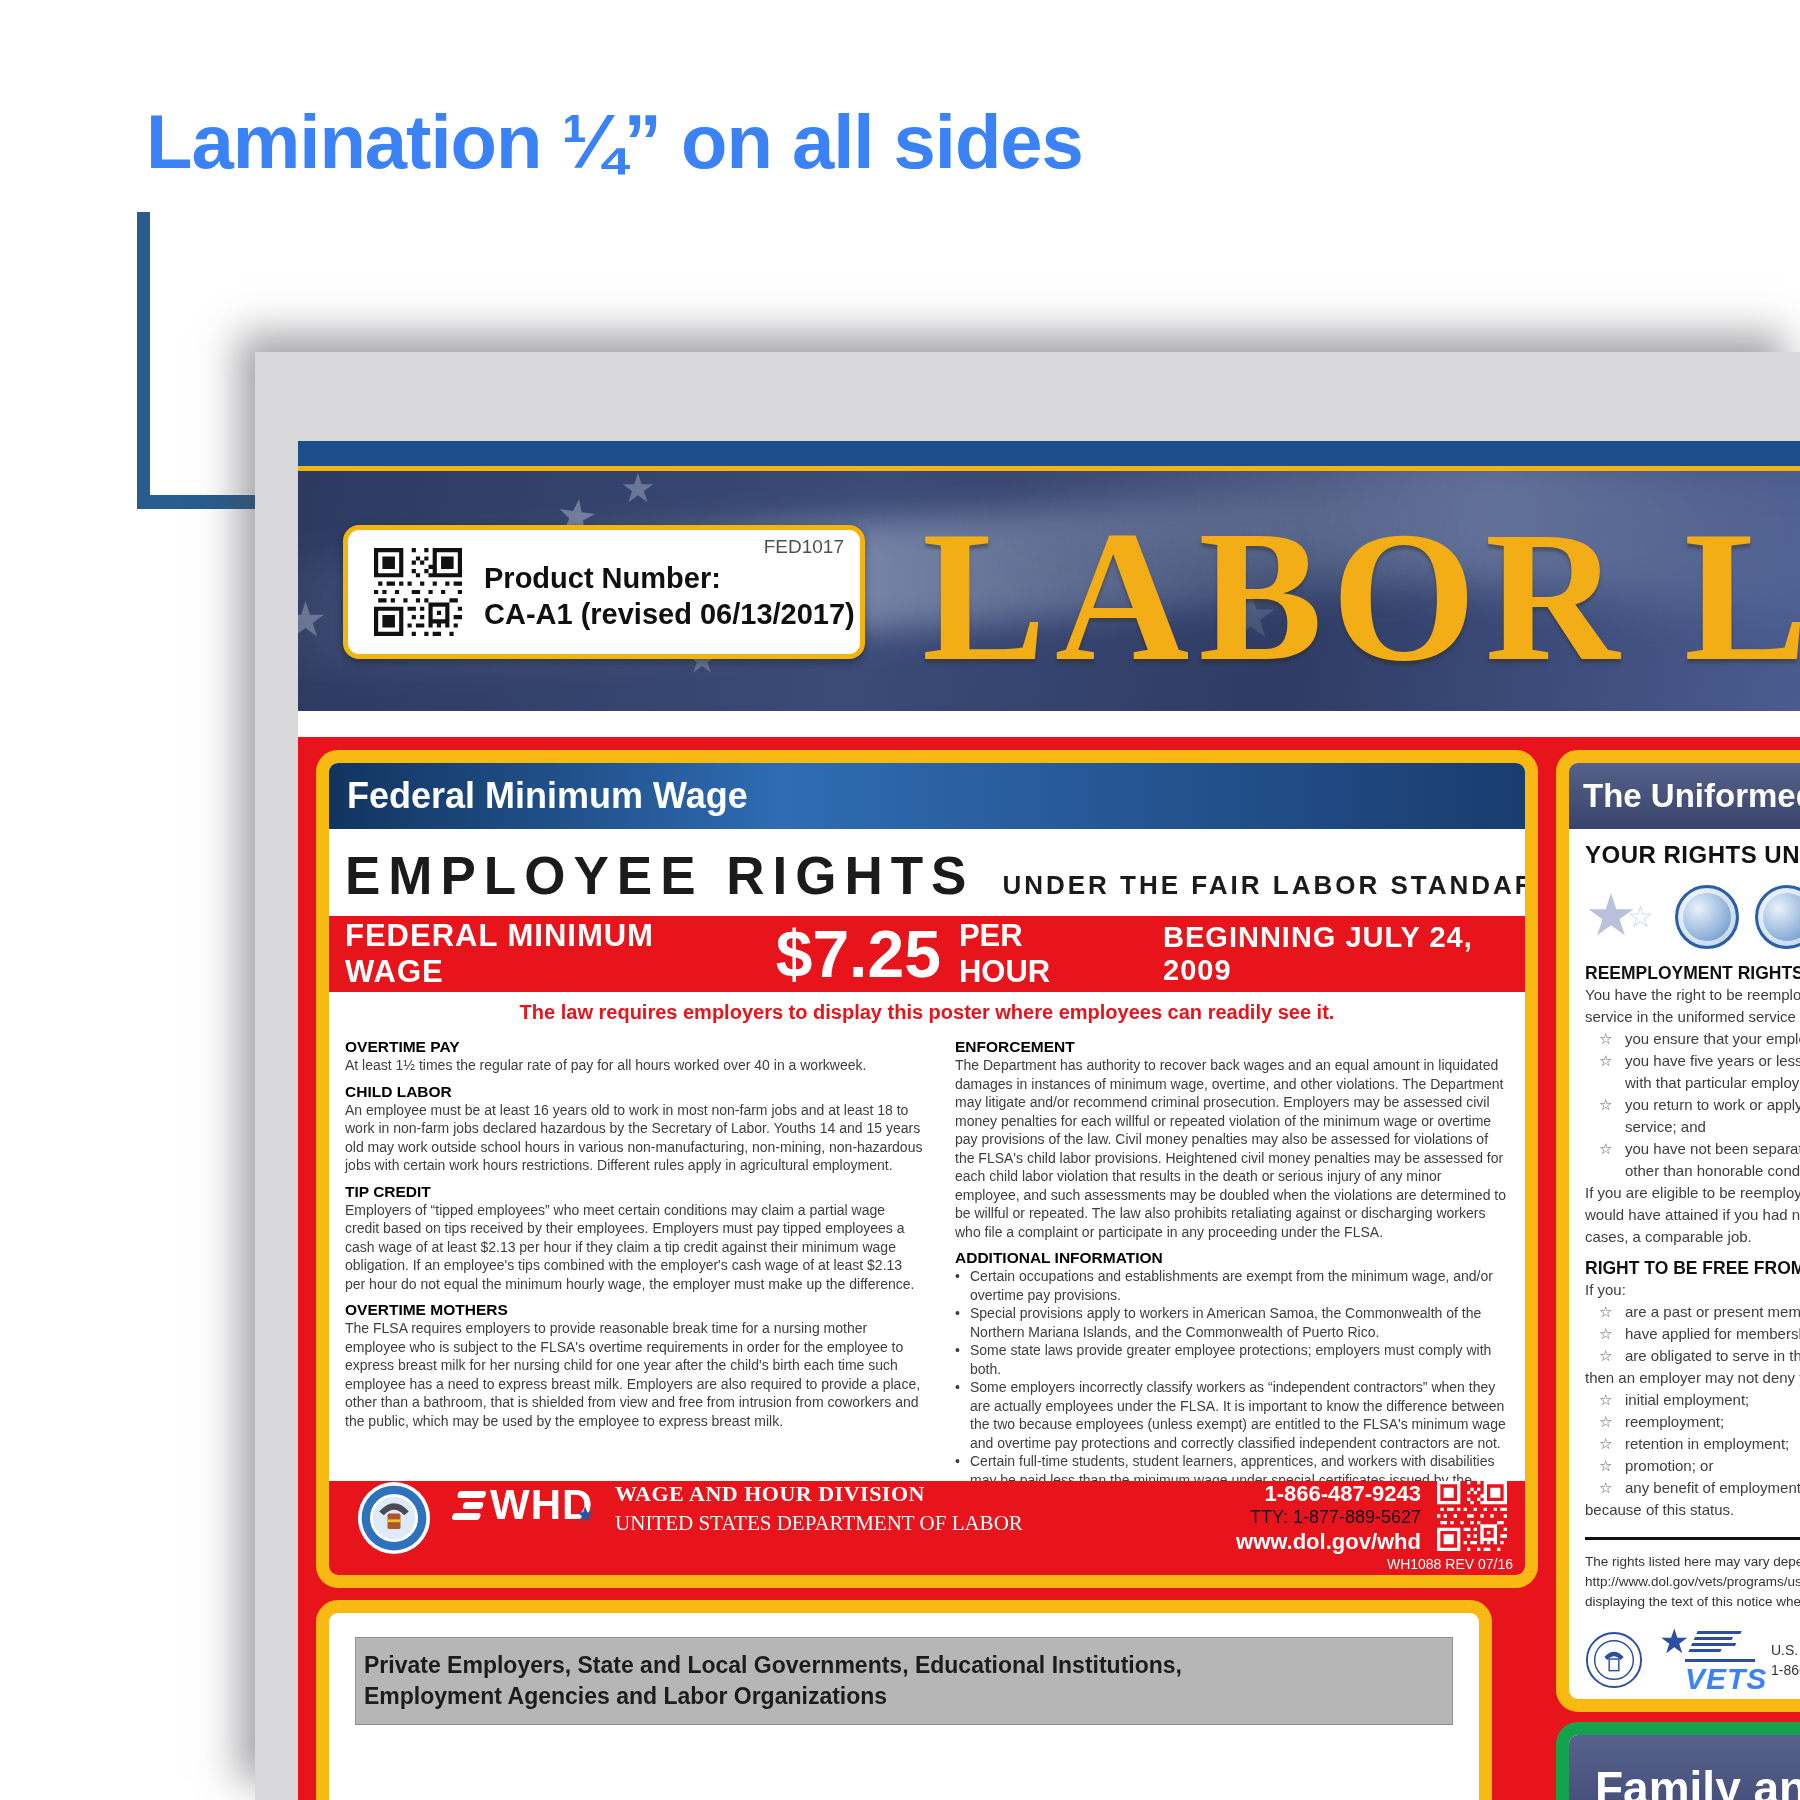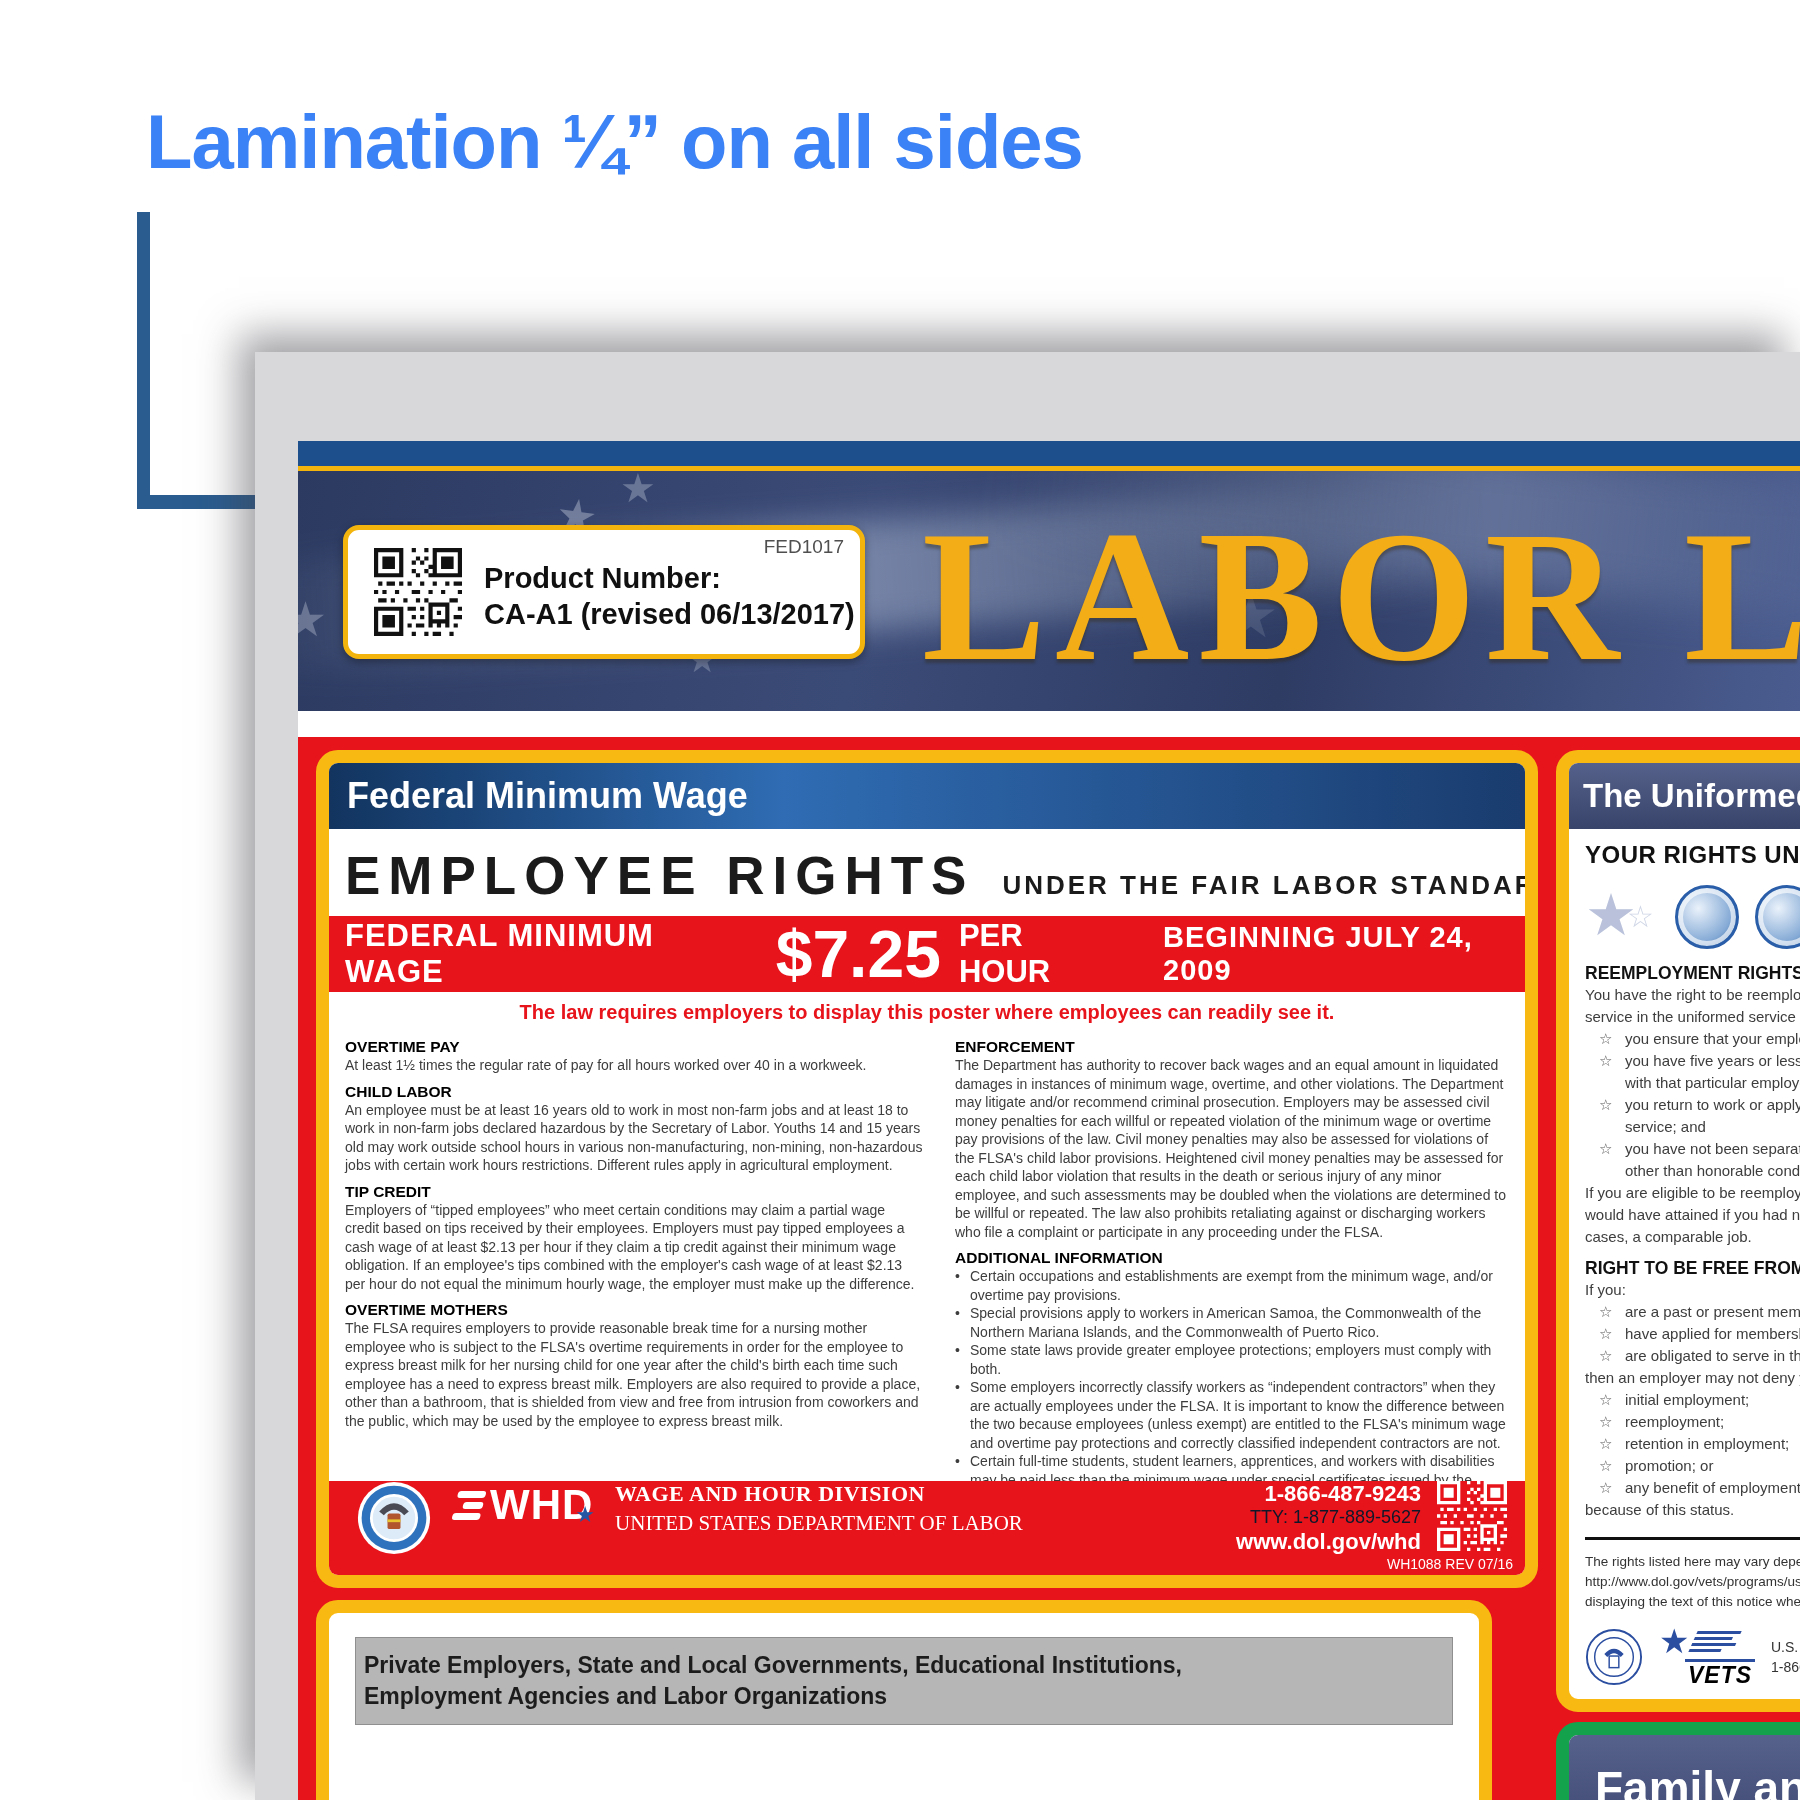--- a/index.html
+++ b/index.html
@@ -123,22 +123,22 @@
   .us-fn { font-size:13.5px; line-height:20px; color:#333; white-space:nowrap; }
   .us-logos { display:flex; align-items:center; gap:16px; margin-top:12px; }
   .dol-outline { width:58px; height:58px; flex:none; }
   .vets { flex:none; }
   .vets-top { display:flex; align-items:center; }
   .vets-star { color:#2b4ea0; font-size:34px; line-height:1; }
   .vets-stripes { display:flex; flex-direction:column; gap:3px; margin-left:4px; transform:skewX(-24deg); }
   .vets-stripes i { display:block; height:3px; background:#2b4ea0; }
   .vets-stripes i:nth-child(1){ width:44px; } .vets-stripes i:nth-child(2){ width:38px; }
   .vets-stripes i:nth-child(3){ width:44px; } .vets-stripes i:nth-child(4){ width:32px; }
-  .vets-word { font-size:23px; font-weight:900; font-style:italic; color:#000000; letter-spacing:1px;
-    border-top:3px solid #2b4ea0; margin-left:26px; margin-top:1px; width:70px; text-align:center; }
+  .vets-word { font-size:30px; font-weight:900; font-style:italic; color:#3b82f6; letter-spacing:1px;
+    border-top:3px solid #2b4ea0; margin-left:26px; margin-top:1px; width:70px; }
   .us-agency { font-size:14px; line-height:20px; color:#333; white-space:nowrap; }
 
   
   .fmla-header { height:110px; padding:26px 0 0 26px; color:#fff; font-size:46px; font-weight:bold; white-space:nowrap;
     background:linear-gradient(180deg,#57628c,#3c4670); }
 </style>
 </head>
 <body>
 
 <div class="canvas">

